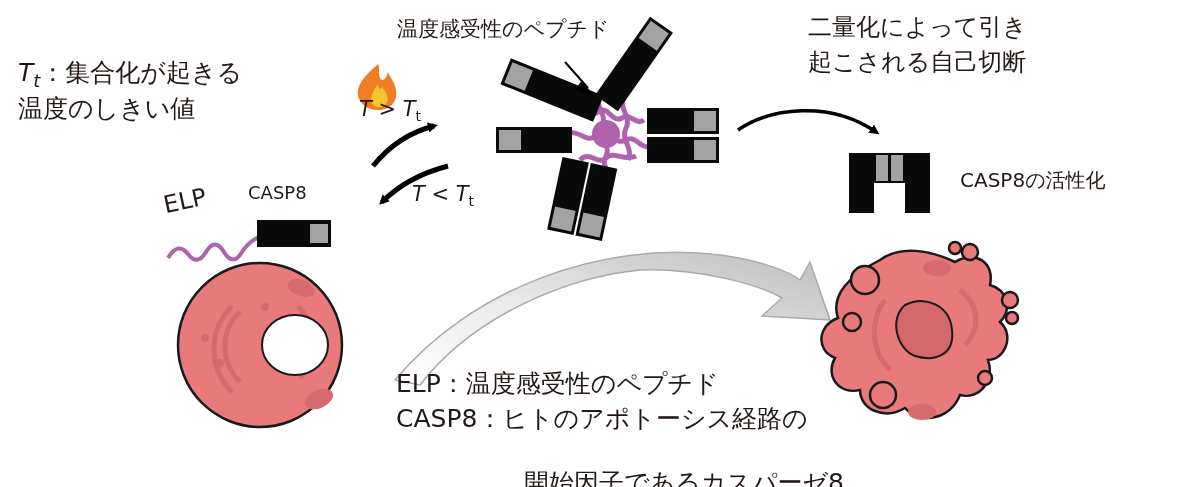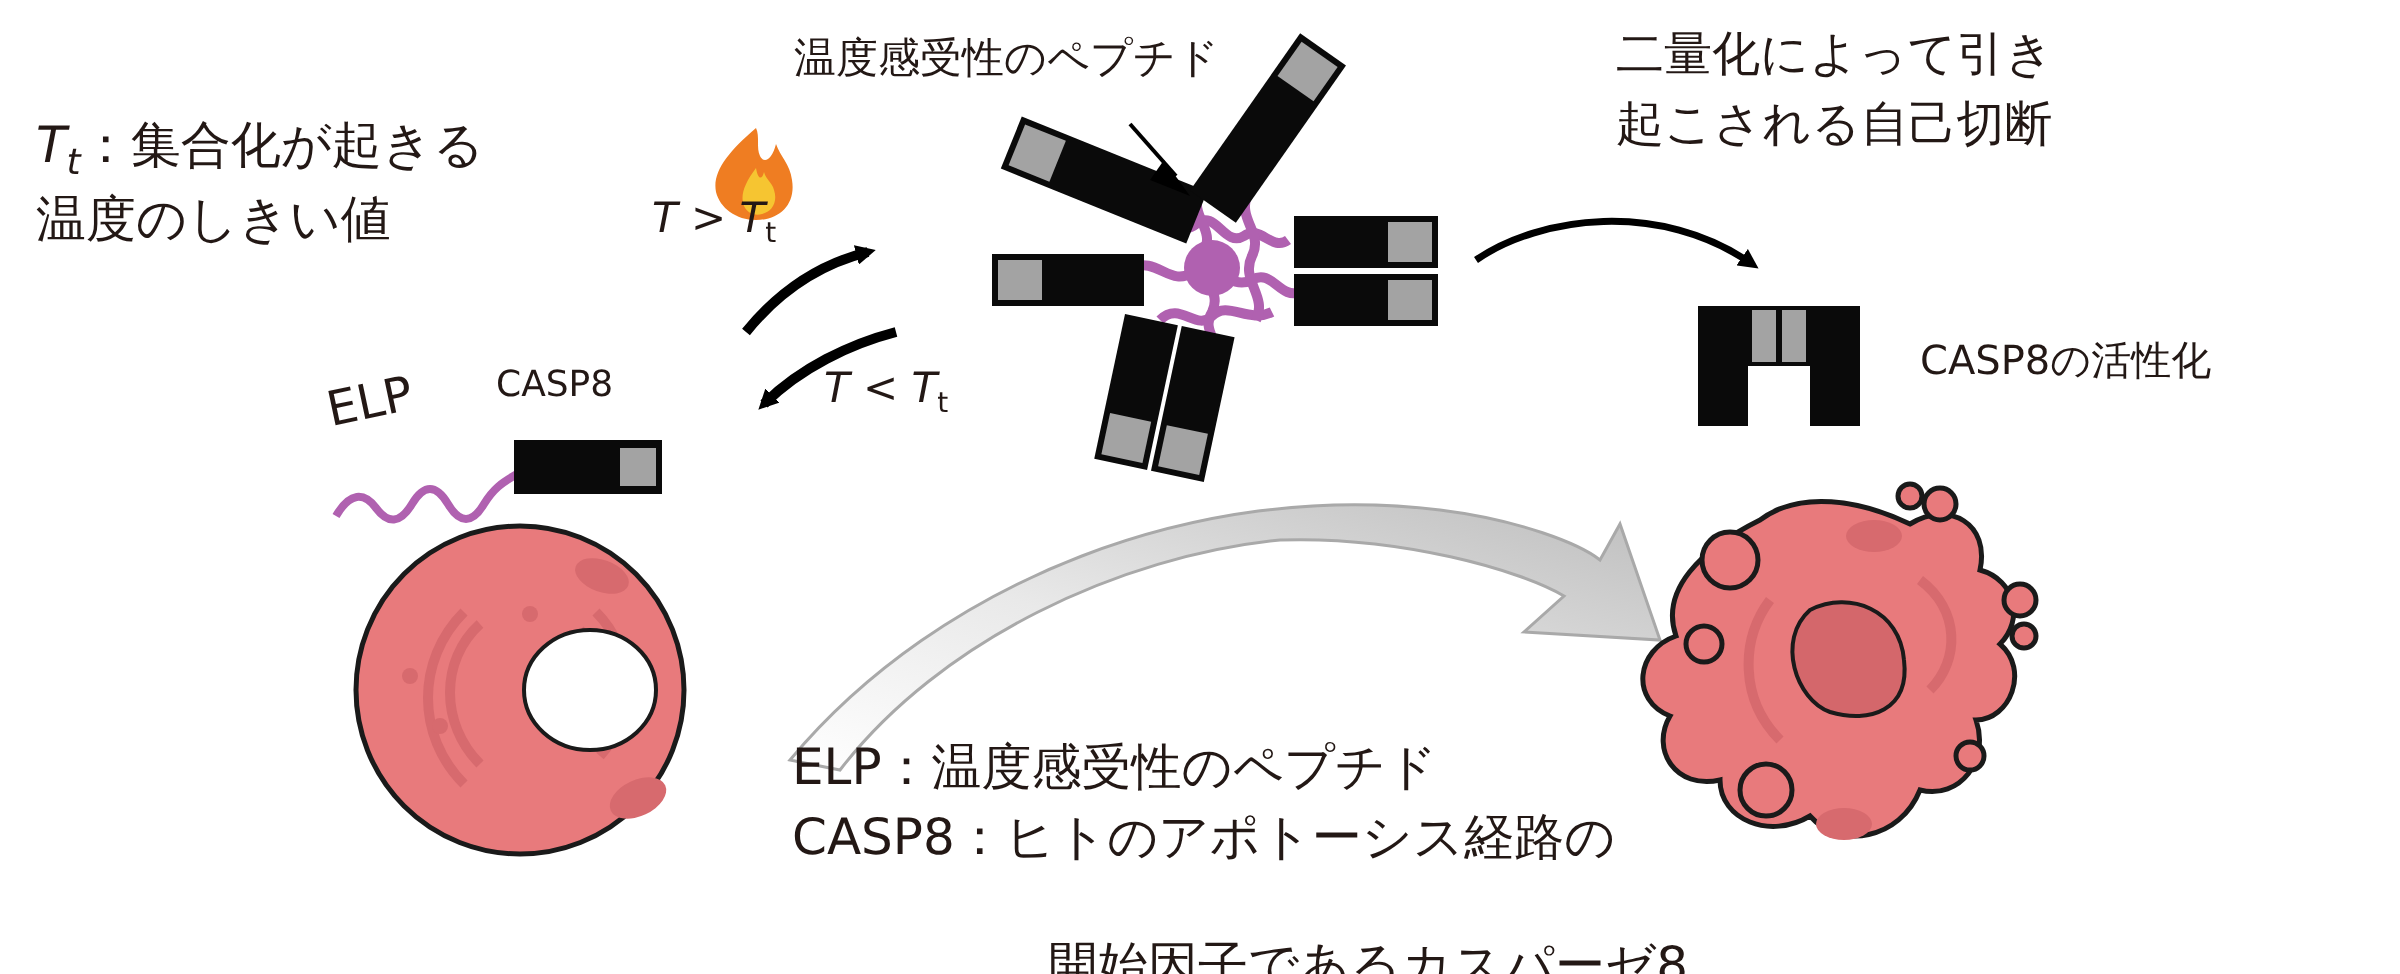--- a/index.html
+++ b/index.html
@@ -7,21 +7,21 @@
          font-family: "DejaVu Sans", "Liberation Sans", sans-serif; color: #231815; }
   .txt { position: absolute; white-space: nowrap; line-height: 1.25; }
   .t-def { left: 18px; top: 57px; font-size: 25px; }
   .t-def .sym { font-style: italic; }
   .t-def .sub { font-style: italic; font-size: 18px; vertical-align: -6px; }
   .t-agg { left: 397px; top: 16px; font-size: 21px; }
   .t-dimer { left: 808px; top: 10px; font-size: 24px; line-height: 1.45; }
   .t-active { left: 960px; top: 168px; font-size: 20px; }
   .t-elp { left: 167px; top: 190px; font-size: 24px; transform: rotate(-12deg); transform-origin: left bottom; }
   .t-casp { left: 248px; top: 182px; font-size: 18px; }
-  .t-gt { left: 326px; top: 96px; font-size: 21px; }
+  .t-gt { left: 359px; top: 96px; font-size: 21px; }
   .t-lt { left: 412px; top: 181px; font-size: 21px; }
   .t-gt i, .t-lt i { font-style: italic; }
   .t-gt sub, .t-lt sub { font-size: 14px; }
   .legend { left: 396px; top: 366px; font-size: 25px; line-height: 1.4; }
   .legend .indent { padding-left: 128px; display: block; margin-top: 29px; }
   svg.art { position: absolute; left: 0; top: 0; }
 </style>
 </head>
 <body>
 

